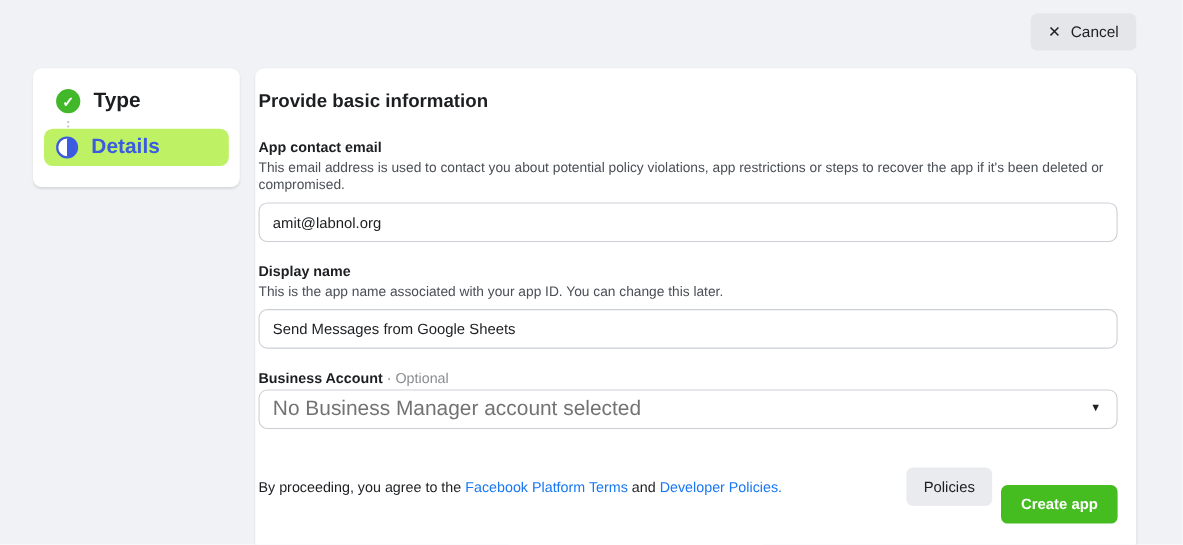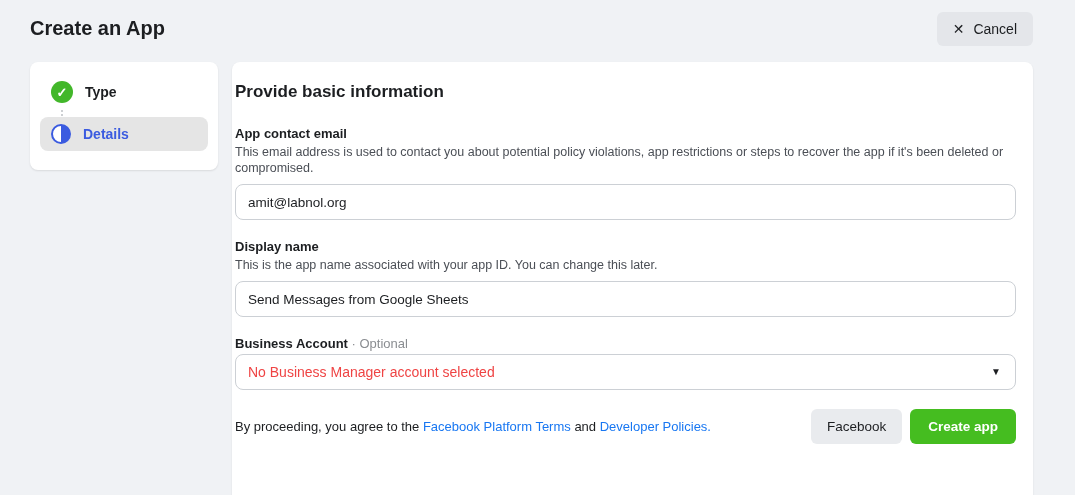--- a/index.html
+++ b/index.html
@@ -31,22 +31,22 @@
   .steps-card {
     position:absolute; left:30px; top:62px; width:188px; height:108px;
     background:#fff; border-radius:8px;
     box-shadow:0 1px 2px rgba(0,0,0,0.10);
     padding:13px 10px;
   }
   .step-row {
     display:flex; align-items:center; gap:12px;
     height:34px; padding:0 11px; border-radius:8px;
   }
-  .step-row.active { background:#e5e5e5; }
-  .step-label { font-size:14px; font-weight:bold; color:#1c1e21; }
+  .step-row.active { background:#bef264; }
+  .step-label { font-size:19px; font-weight:bold; color:#1c1e21; }
   .step-row.active .step-label { color:#3b5be0; }
   .check-circle {
     width:22px; height:22px; border-radius:50%;
     background:#42b72a; color:#fff;
     display:flex; align-items:center; justify-content:center;
     font-size:13px; font-weight:bold; flex:0 0 22px;
   }
   .half-circle {
     width:20px; height:20px; border-radius:50%;
     border:2px solid #3b5be0;
@@ -78,39 +78,38 @@
     padding:0 12px; font-family:inherit; font-size:13.5px; color:#1c1e21;
     background:#fff; outline:none;
   }
   .select-box {
     width:100%; height:36px;
     border:1px solid #ccd0d5; border-radius:8px;
     padding:0 14px 0 12px; background:#fff;
     display:flex; align-items:center; justify-content:space-between;
     cursor:pointer;
   }
-  .select-value { font-size:14px; color:#ef4444; }
+  .select-value { font-size:19px; color:#737373; }
   .caret { font-size:10px; color:#1c1e21; line-height:1; }
 
   
   .form-footer { display:flex; align-items:center; gap:8px; margin-top:17px; }
   .agreement { flex:1; font-size:13px; color:#1c1e21; }
   .link { color:#1877f2; cursor:pointer; text-decoration:none; }
   .btn {
     height:35px; padding:0 16px; border:none; border-radius:6px;
     font-family:inherit; font-size:13.5px; cursor:pointer; white-space:nowrap;
   }
   .btn-secondary { background:#e9ebee; color:#1c1e21; }
-  .btn-primary { background:#45bd20; color:#fff; font-weight:bold; padding:0 18px; }
+  .btn-primary { background:#45bd20; color:#fff; font-weight:bold; padding:0 18px;margin-top:32px; }
 </style>
 </head>
 <body>
 
 <div class="header">
-  <div class="page-title">Create an App</div>
   <button class="cancel-btn">
     <span class="cancel-x">✕</span>
     <span>Cancel</span>
   </button>
 </div>
 
 <div class="steps-card">
   <div class="step-row">
     <span class="check-circle">
       <span>✓</span>
@@ -148,16 +147,16 @@
       <span class="optional"> <span>· Optional</span></span>
     </div>
     <div class="select-box">
       <span class="select-value">No Business Manager account selected</span>
       <span class="caret">▼</span>
     </div>
   </div>
 
   <div class="form-footer">
     <div class="agreement"><span>By proceeding, you agree to the </span><a class="link">Facebook Platform Terms</a><span> and </span><a class="link">Developer Policies.</a></div>
-    <button class="btn btn-secondary">Facebook</button>
+    <button class="btn btn-secondary">Policies</button>
     <button class="btn btn-primary">Create app</button>
   </div>
 </div>
 
 </body></html>

